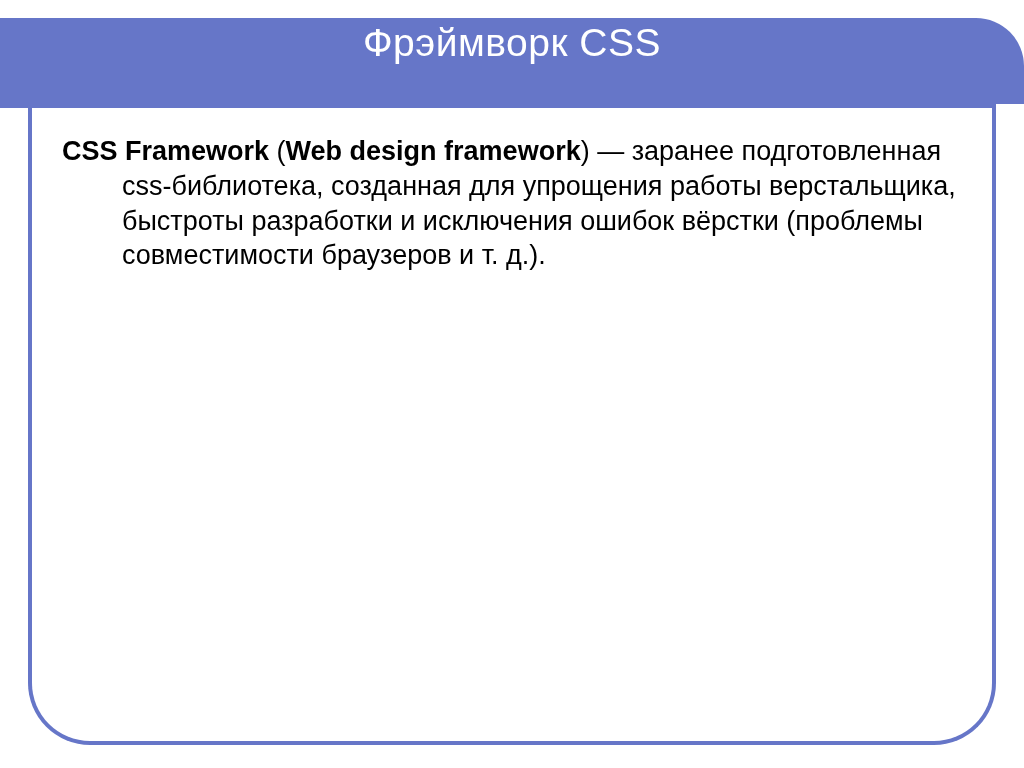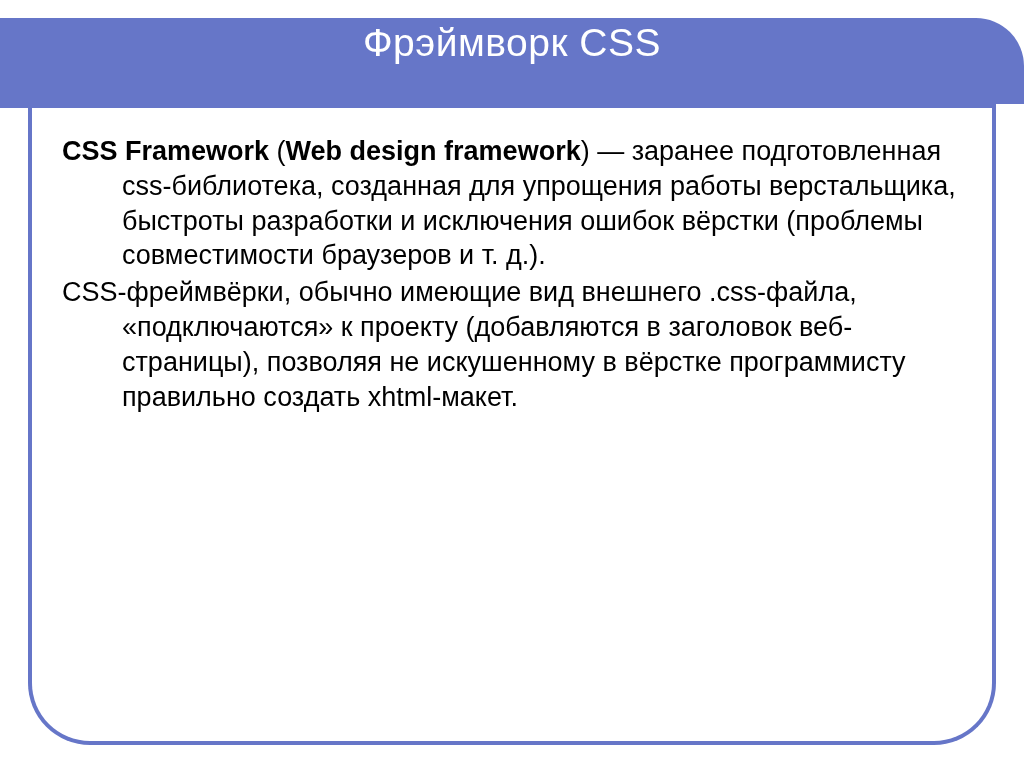--- a/index.html
+++ b/index.html
@@ -97,14 +97,13 @@
 </div>
 <div class="header-underline"></div>
 <div class="frame-cap-left"></div>
 <div class="frame-cap-right"></div>
 <div class="content-frame"></div>
 
 <div class="content">
   <p>
     <span class="bold">CSS Framework</span><span> (</span><span class="bold">Web design framework</span><span>) — заранее подготовленная css-библиотека, созданная для упрощения работы верстальщика, быстроты разработки и исключения ошибок вёрстки (проблемы совместимости браузеров и т. д.).</span>
   </p>
-  <p>CSS-фреймвёрки, обычно имеющие вид внешнего .css-файла, «подключаются» к проекту (добавляются в заголовок веб-страницы), позволяя не искушенному в вёрстке программисту правильно создать xhtml-макет.</p>
 </div>
 
 </body></html>

